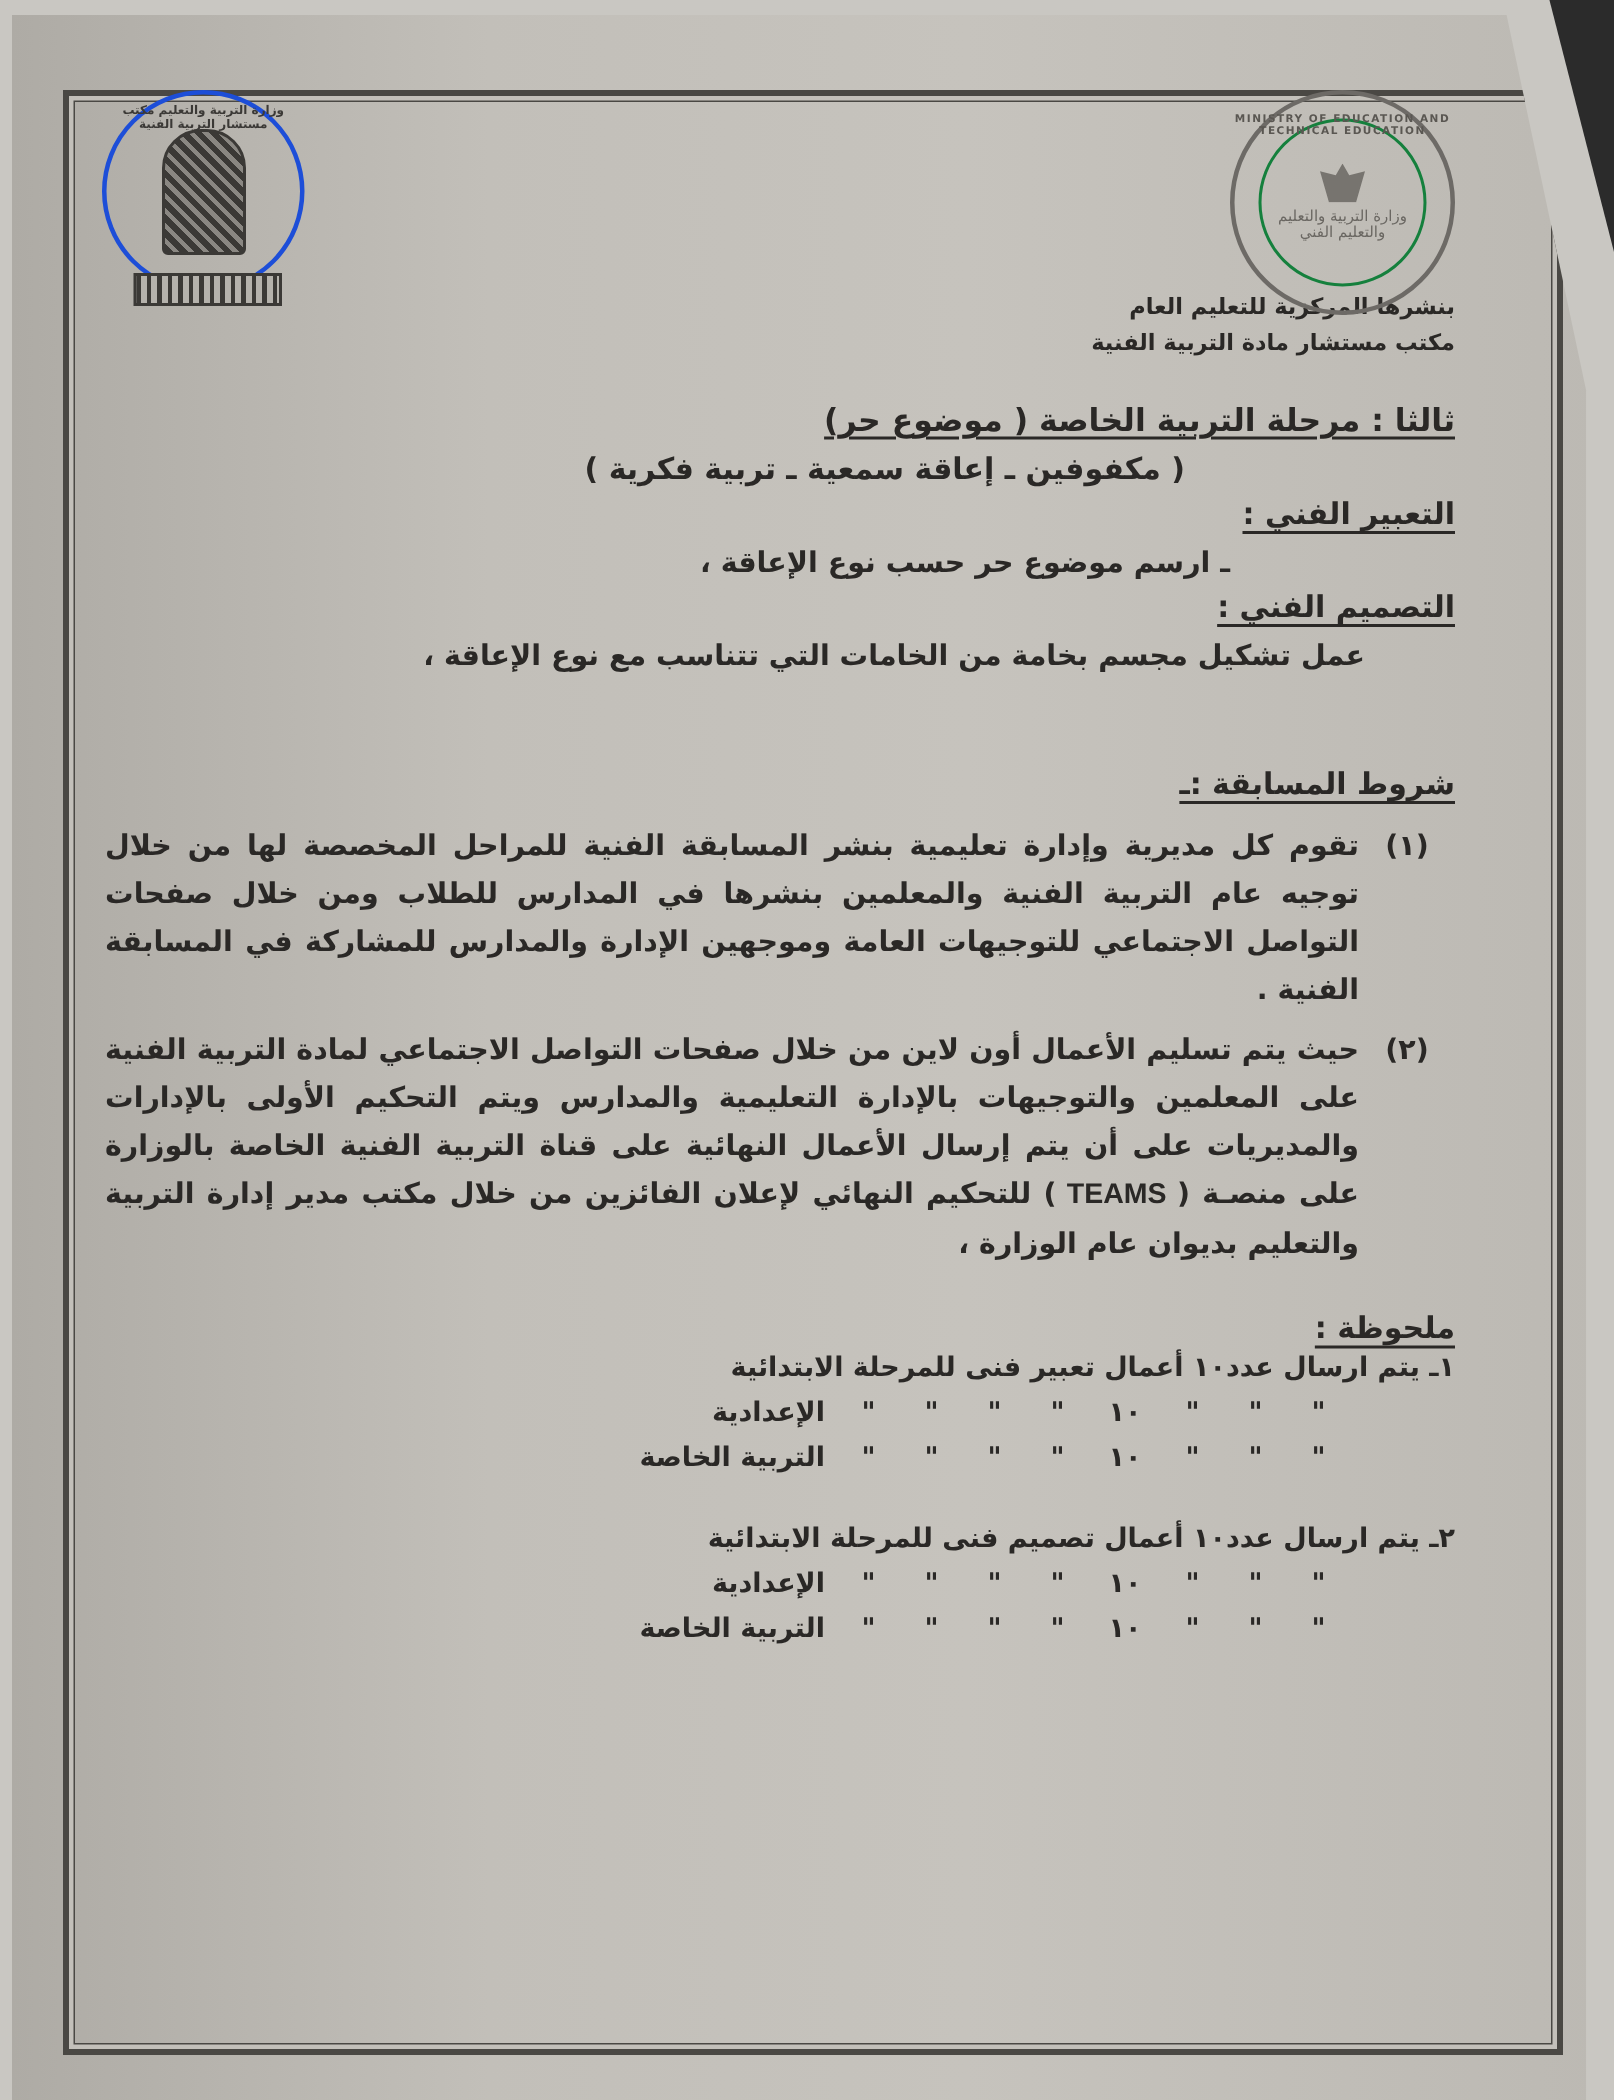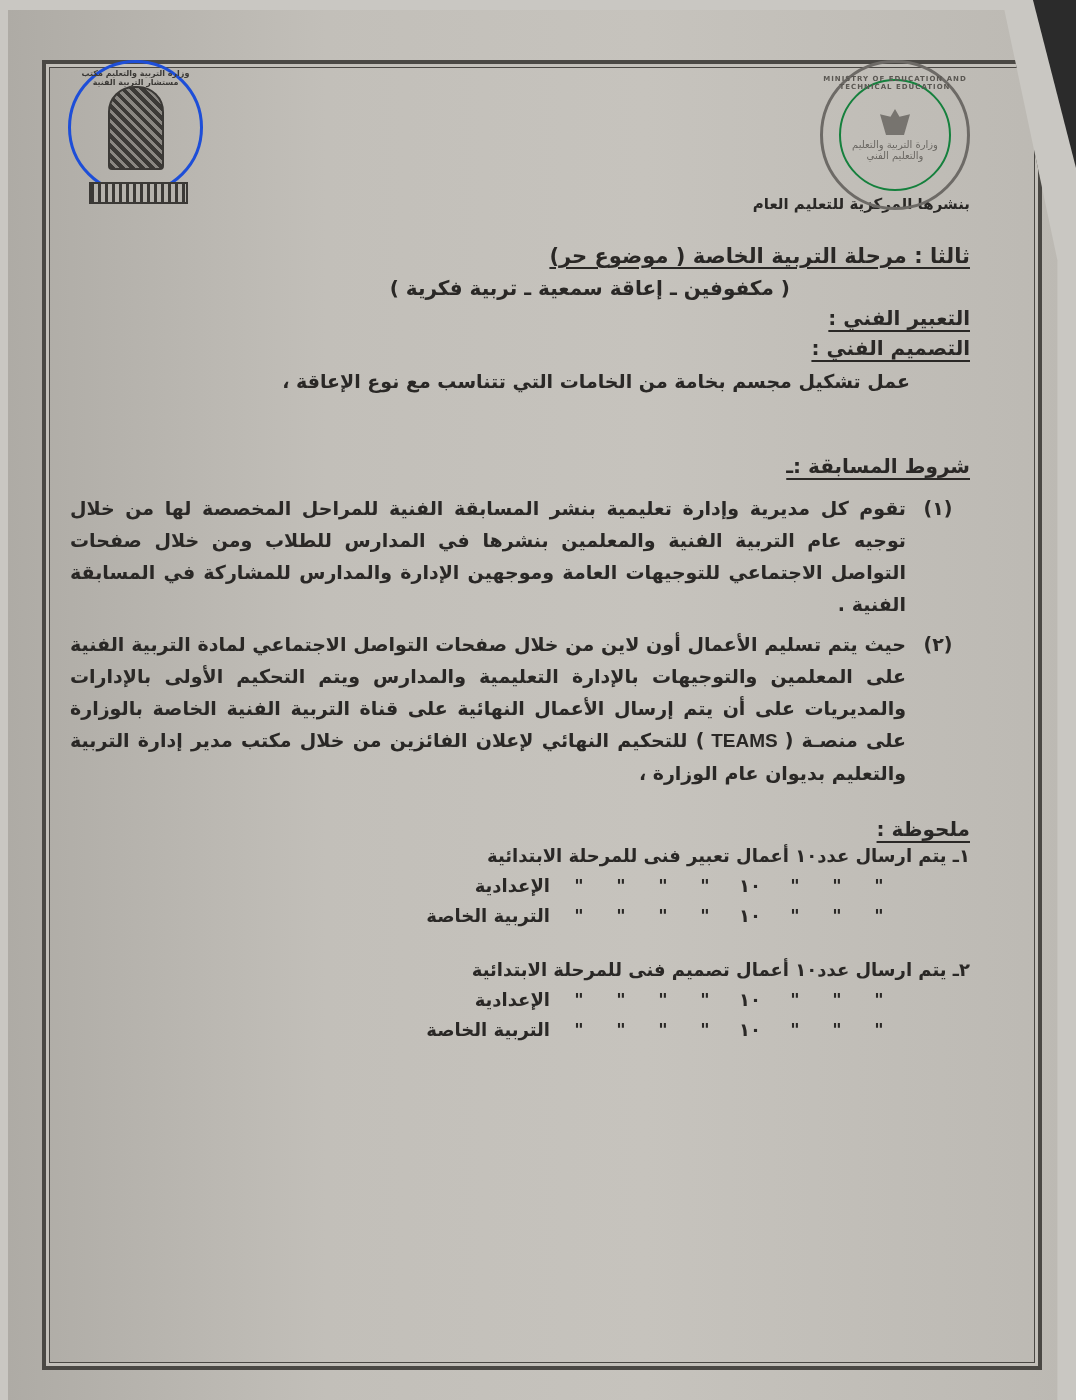--- a/index.html
+++ b/index.html
@@ -104,25 +104,27 @@
     <div style="margin-left:8px;">
       <div class="emblem">
         <div class="ring" style="font-size:8px;">وزارة التربية والتعليم مكتب مستشار التربية الفنية</div>
         <div class="pillar"></div>
         <div class="base"></div>
       </div>
     </div>
   </div>
 
   <div class="org" style="margin-top:-16px;">بنشرها المركزية للتعليم العام</div>
+  <div class="org">مكتب مستشار مادة التربية الفنية</div>
 
   <h2 class="section">ثالثا : مرحلة التربية الخاصة ( موضوع حر)</h2>
   <div class="subtitle">( مكفوفين ـ إعاقة سمعية ـ تربية فكرية )</div>
 
   <div class="subhead">التعبير الفني :</div>
+  <div class="line indent1">ـ ارسم موضوع حر حسب نوع الإعاقة ،</div>
 
   <div class="subhead">التصميم الفني :</div>
   <div class="line indent2">عمل  تشكيل مجسم بخامة من الخامات التي تتناسب مع نوع الإعاقة ،</div>
 
   <div class="conds-head">شروط المسابقة :ـ</div>
 
   <div class="cond">
     <div class="num">(١)</div>
     <div class="txt">تقوم كل مديرية وإدارة تعليمية بنشر المسابقة الفنية للمراحل المخصصة لها من خلال توجيه عام التربية الفنية والمعلمين بنشرها في المدارس للطلاب ومن خلال صفحات التواصل الاجتماعي للتوجيهات العامة وموجهين الإدارة والمدارس للمشاركة في المسابقة الفنية .</div>
   </div>

